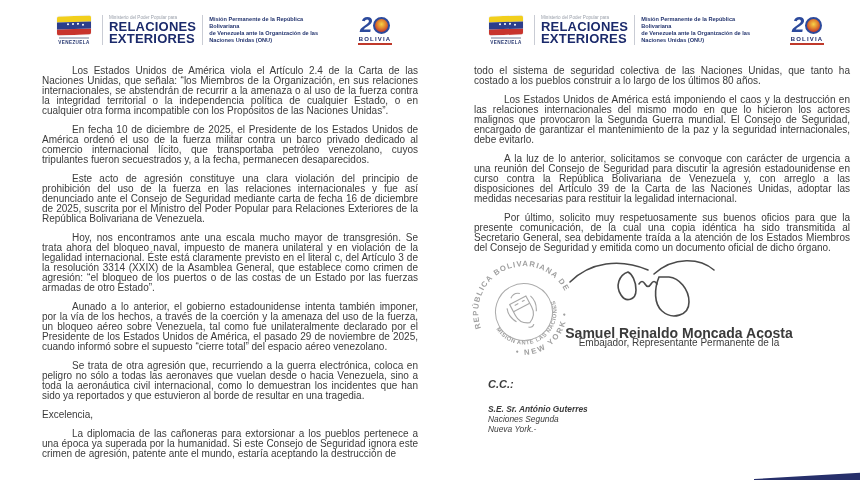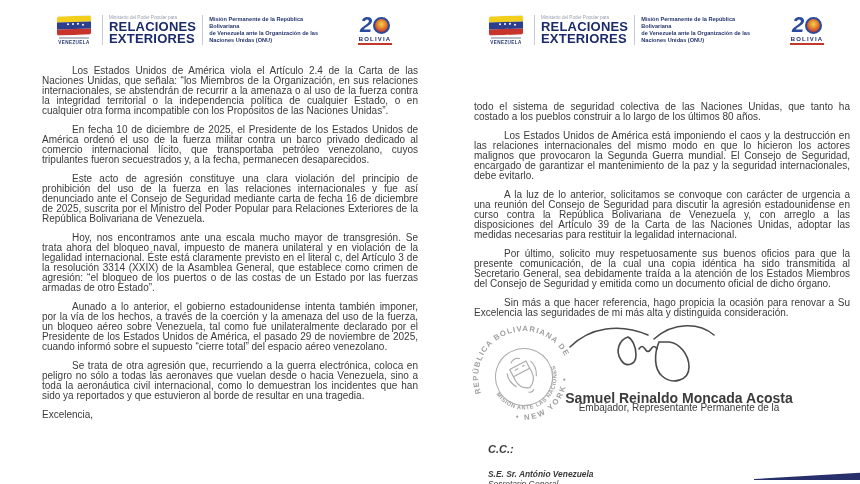--- a/index.html
+++ b/index.html
@@ -42,21 +42,21 @@
   .bolivia-two { font-size:22px; font-weight:bold; color:#2c4a9c; line-height:20px; font-style:italic; }
   .bolivia-zero { width:17px; height:17px; border-radius:50%; border:2px solid #2c4a9c; margin-left:1px;
                   background:radial-gradient(circle at 50% 40%, #f6d34a 0%, #e2872f 40%, #c33a2e 75%, #8f2a22 100%); }
   .bolivia-label { font-size:6px; font-weight:bold; color:#1b2a6b; letter-spacing:1.2px; margin-top:1px; }
   .bolivia-rule { width:34px; height:1.5px; background:#c0392b; margin-top:1px; }
 
   
   .body-text { padding:12px 12px 0 14px; }
   .para { font-size:10px; line-height:10px; text-align:justify; text-indent:30px;
           margin-bottom:9px; color:#3b3b3b; }
-  .para.no-indent { text-indent:0;margin-top:36px; }
+  .para.no-indent { text-indent:0; }
   .para.bold { font-weight:normal; text-indent:0; }
 
   
   .signature-zone { position:relative; height:106px; margin-top:2px; }
   .stamp { position:absolute; left:-6px; top:-6px; width:112px; height:112px; opacity:.85; }
   .autograph { position:absolute; left:88px; top:-12px; width:162px; height:80px; }
   .sign-block { position:absolute; left:30px; top:66px; width:350px; text-align:center; }
   .sign-name { font-size:14px; font-weight:bold; color:#3b3b3b; line-height:10px; }
   .sign-title { font-size:10px; line-height:10px; color:#3b3b3b; }
 
@@ -111,20 +111,21 @@
     </div>
 
     <div class="body-text">
       <p class="para">Los Estados Unidos de América viola el Artículo 2.4 de la Carta de las Naciones Unidas, que señala: “los Miembros de la Organización, en sus relaciones internacionales, se abstendrán de recurrir a la amenaza o al uso de la fuerza contra la integridad territorial o la independencia política de cualquier Estado, o en cualquier otra forma incompatible con los Propósitos de las Naciones Unidas”.</p>
       <p class="para">En fecha 10 de diciembre de 2025, el Presidente de los Estados Unidos de América ordenó el uso de la fuerza militar contra un barco privado dedicado al comercio internacional lícito, que transportaba petróleo venezolano, cuyos tripulantes fueron secuestrados y, a la fecha, permanecen desaparecidos.</p>
       <p class="para">Este acto de agresión constituye una clara violación del principio de prohibición del uso de la fuerza en las relaciones internacionales y fue así denunciado ante el Consejo de Seguridad mediante carta de fecha 16 de diciembre de 2025, suscrita por el Ministro del Poder Popular para Relaciones Exteriores de la República Bolivariana de Venezuela.</p>
       <p class="para">Hoy, nos encontramos ante una escala mucho mayor de transgresión. Se trata ahora del bloqueo naval, impuesto de manera unilateral y en violación de la legalidad internacional. Éste está claramente previsto en el literal c, del Artículo 3 de la resolución 3314 (XXIX) de la Asamblea General, que establece como crimen de agresión: “el bloqueo de los puertos o de las costas de un Estado por las fuerzas armadas de otro Estado”.</p>
       <p class="para">Aunado a lo anterior, el gobierno estadounidense intenta también imponer, por la vía de los hechos, a través de la coerción y la amenaza del uso de la fuerza, un bloqueo aéreo sobre Venezuela, tal como fue unilateralmente declarado por el Presidente de los Estados Unidos de América, el pasado 29 de noviembre de 2025, cuando informó sobre el supuesto “cierre total” del espacio aéreo venezolano.</p>
       <p class="para">Se trata de otra agresión que, recurriendo a la guerra electrónica, coloca en peligro no sólo a todas las aeronaves que vuelan desde o hacia Venezuela, sino a toda la aeronáutica civil internacional, como lo demuestran los incidentes que han sido ya reportados y que estuvieron al borde de resultar en una tragedia.</p>
       <p class="para bold">Excelencia,</p>
+      <p class="para">La diplomacia de las cañoneras para extorsionar a los pueblos pertenece a una época ya superada por la humanidad. Si este Consejo de Seguridad ignora este crimen de agresión, patente ante el mundo, estaría aceptando la destrucción de</p>
     </div>
   </div>
 
   <div class="page page-2">
 
     <div class="letterhead">
       <div class="flag-block">
         <div class="flag">
           <div class="stripe y"></div>
           <div class="stripe b">
@@ -156,21 +157,20 @@
         <div class="bolivia-label">BOLIVIA</div>
         <div class="bolivia-rule"></div>
       </div>
     </div>
 
     <div class="body-text">
       <p class="para no-indent">todo el sistema de seguridad colectiva de las Naciones Unidas, que tanto ha costado a los pueblos construir a lo largo de los últimos 80 años.</p>
       <p class="para">Los Estados Unidos de América está imponiendo el caos y la destrucción en las relaciones internacionales del mismo modo en que lo hicieron los actores malignos que provocaron la Segunda Guerra mundial. El Consejo de Seguridad, encargado de garantizar el mantenimiento de la paz y la seguridad internacionales, debe evitarlo.</p>
       <p class="para">A la luz de lo anterior, solicitamos se convoque con carácter de urgencia a una reunión del Consejo de Seguridad para discutir la agresión estadounidense en curso contra la República Bolivariana de Venezuela y, con arreglo a las disposiciones del Artículo 39 de la Carta de las Naciones Unidas, adoptar las medidas necesarias para restituir la legalidad internacional.</p>
       <p class="para">Por último, solicito muy respetuosamente sus buenos oficios para que la presente comunicación, de la cual una copia idéntica ha sido transmitida al Secretario General, sea debidamente traída a la atención de los Estados Miembros del Consejo de Seguridad y emitida como un documento oficial de dicho órgano.</p>
-      <p class="para">Sin más a que hacer referencia, hago propicia la ocasión para renovar a Su Excelencia las seguridades de mi más alta y distinguida consideración.</p>
 
       <div class="signature-zone">
 
         <svg class="stamp" viewBox="0 0 110 110">
           <g transform="rotate(-28 55 55)" fill="#8f8f8f" stroke="none">
             <defs>
               <path id="arcTop" d="M 10,55 A 45,45 0 0 1 100,55"></path>
               <path id="arcBottom" d="M 13,55 A 42,42 0 0 0 97,55"></path>
               <path id="arcInner" d="M 23,55 A 32,32 0 0 0 87,55"></path>
             </defs>
@@ -207,21 +207,21 @@
         </svg>
 
         <div class="sign-block">
           <div class="sign-name">Samuel Reinaldo Moncada Acosta</div>
           <div class="sign-title">Embajador, Representante Permanente de la</div>
         </div>
       </div>
 
       <div class="cc-block">
         <div class="cc-label">C.C.:</div>
-        <div class="cc-line first">S.E. Sr. António Venezuela</div>
-        <div class="cc-line">Secretario General</div>
+        <div class="cc-line first">S.E. Sr. António Guterres</div>
         <div class="cc-line">Naciones Segunda</div>
+        <div class="cc-line">Nueva York.-</div>
       </div>
     </div>
   </div>
 
   <div class="swoosh"></div>
 </div>
 
 </body></html>

